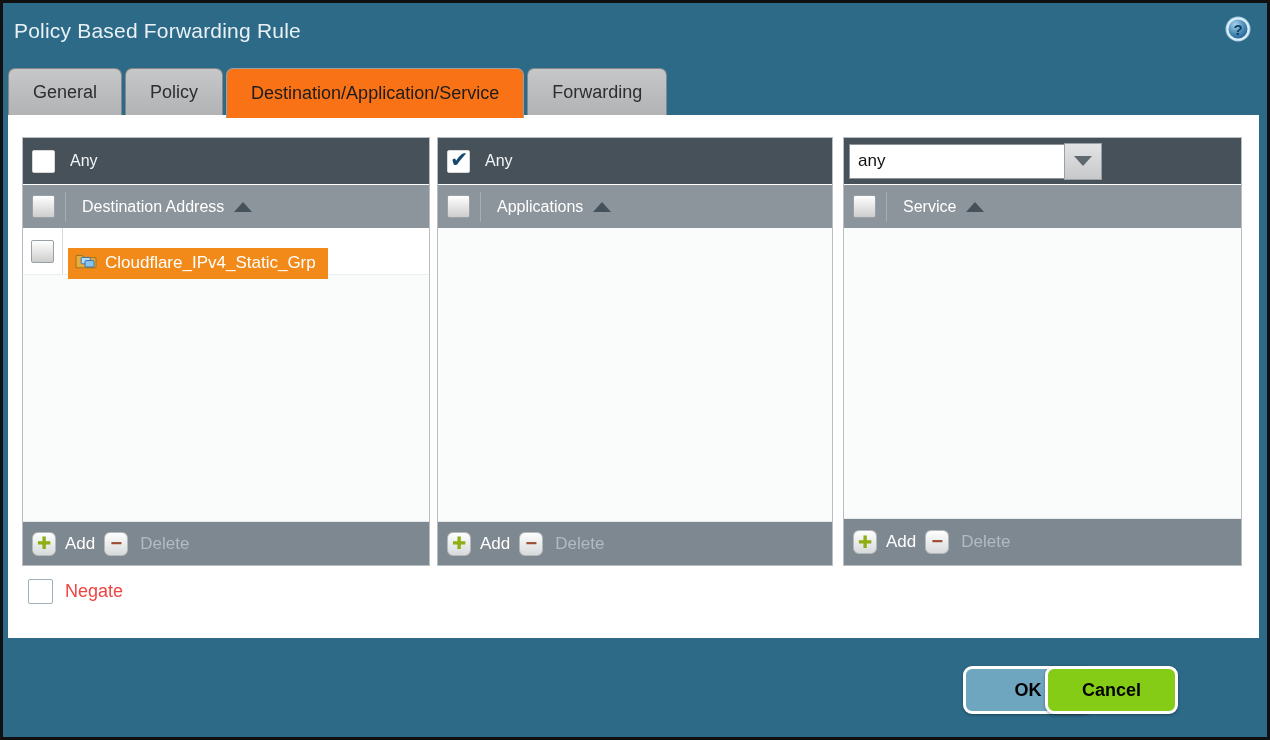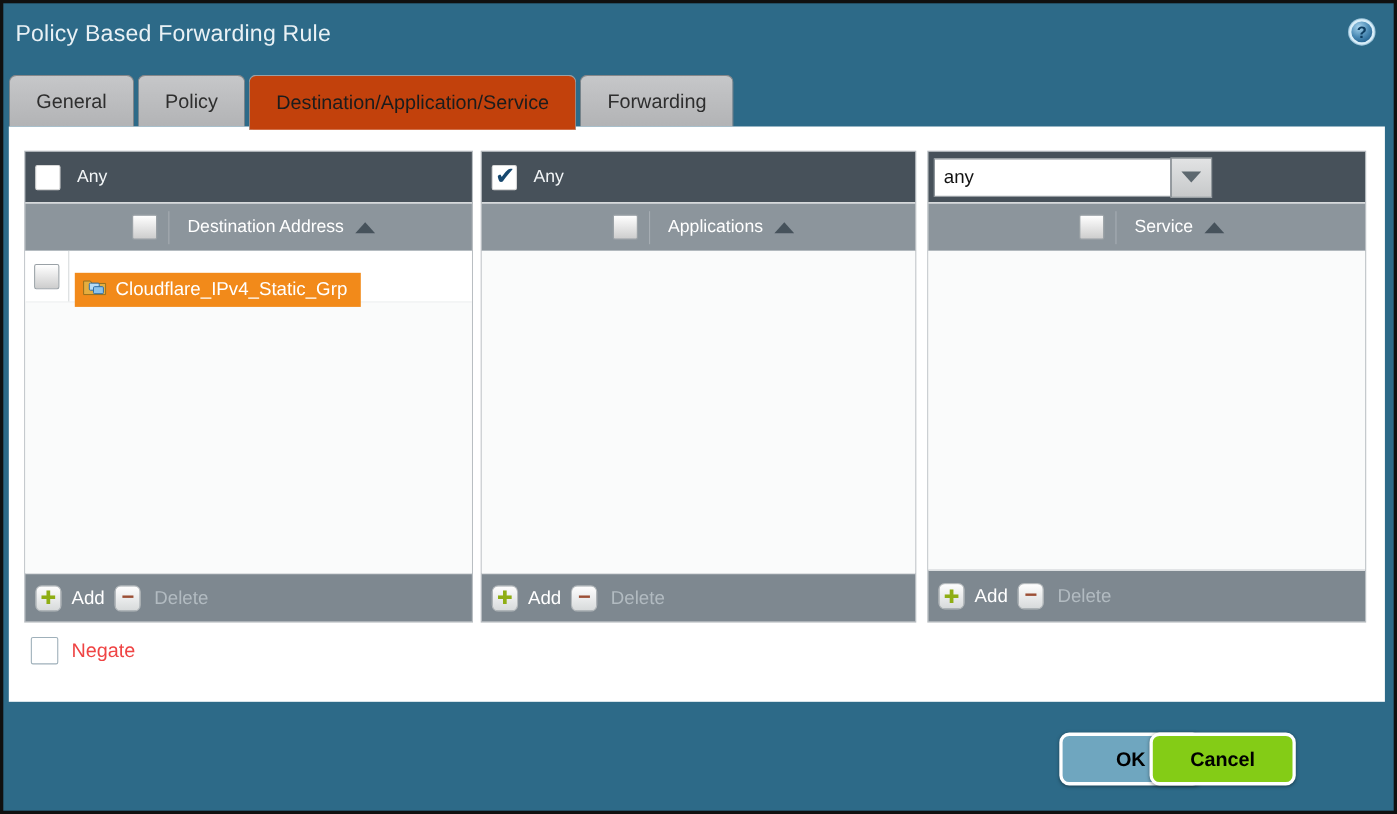--- a/index.html
+++ b/index.html
@@ -24,21 +24,21 @@
   .tabs { position:absolute; left:5px; top:65px; display:flex; align-items:flex-start; }
   .tab {
     height:47px; margin-right:3px; padding:0 24px;
     display:flex; align-items:center; justify-content:center;
     background:linear-gradient(180deg,#c6c7c9,#b2b3b5);
     border:1px solid #85878a; border-bottom:none;
     border-radius:7px 7px 0 0;
     font-size:18px; color:#2e2e2e; cursor:pointer; white-space:nowrap;
   }
   .tab.active {
-    height:50px; background:#c2410c; color:#1c1c1c; z-index:3;
+    height:50px; background:#f97316; color:#1c1c1c; z-index:3;
     border-color:#9aa0a4;
   }
 
   
   .content {
     position:absolute; left:5px; top:112px; width:1251px; height:523px;
     background:#ffffff; z-index:2;padding-left:8px;
   }
 
   
@@ -51,21 +51,20 @@
   .bar-any {
     height:46px; flex:0 0 46px; background:#47515a;
     display:flex; align-items:center; padding-left:9px; gap:15px;
   }
   .bar-any .lbl { color:#f2f5f7; font-size:16px; }
 
   .bar-head {
     height:44px; flex:0 0 44px; background:#8c959c;
     display:flex; align-items:center; padding-left:9px;
     border-top:1px solid #fdfdfd;
-    justify-content:center;
   }
   .bar-head .lbl { color:#ffffff; font-size:16px; margin-left:16px; margin-right:10px; }
   .head-divider { width:1px; height:30px; background:#a6adb3; margin-left:10px; }
 
   .list-body { flex:1 1 auto; background:#fafbfb; overflow:hidden; }
 
   .bar-foot {
     height:44px; flex:0 0 44px; background:#7e8890;
     display:flex; align-items:center; padding-left:9px; gap:9px;
     border-top:1px solid #e7e9ea;

